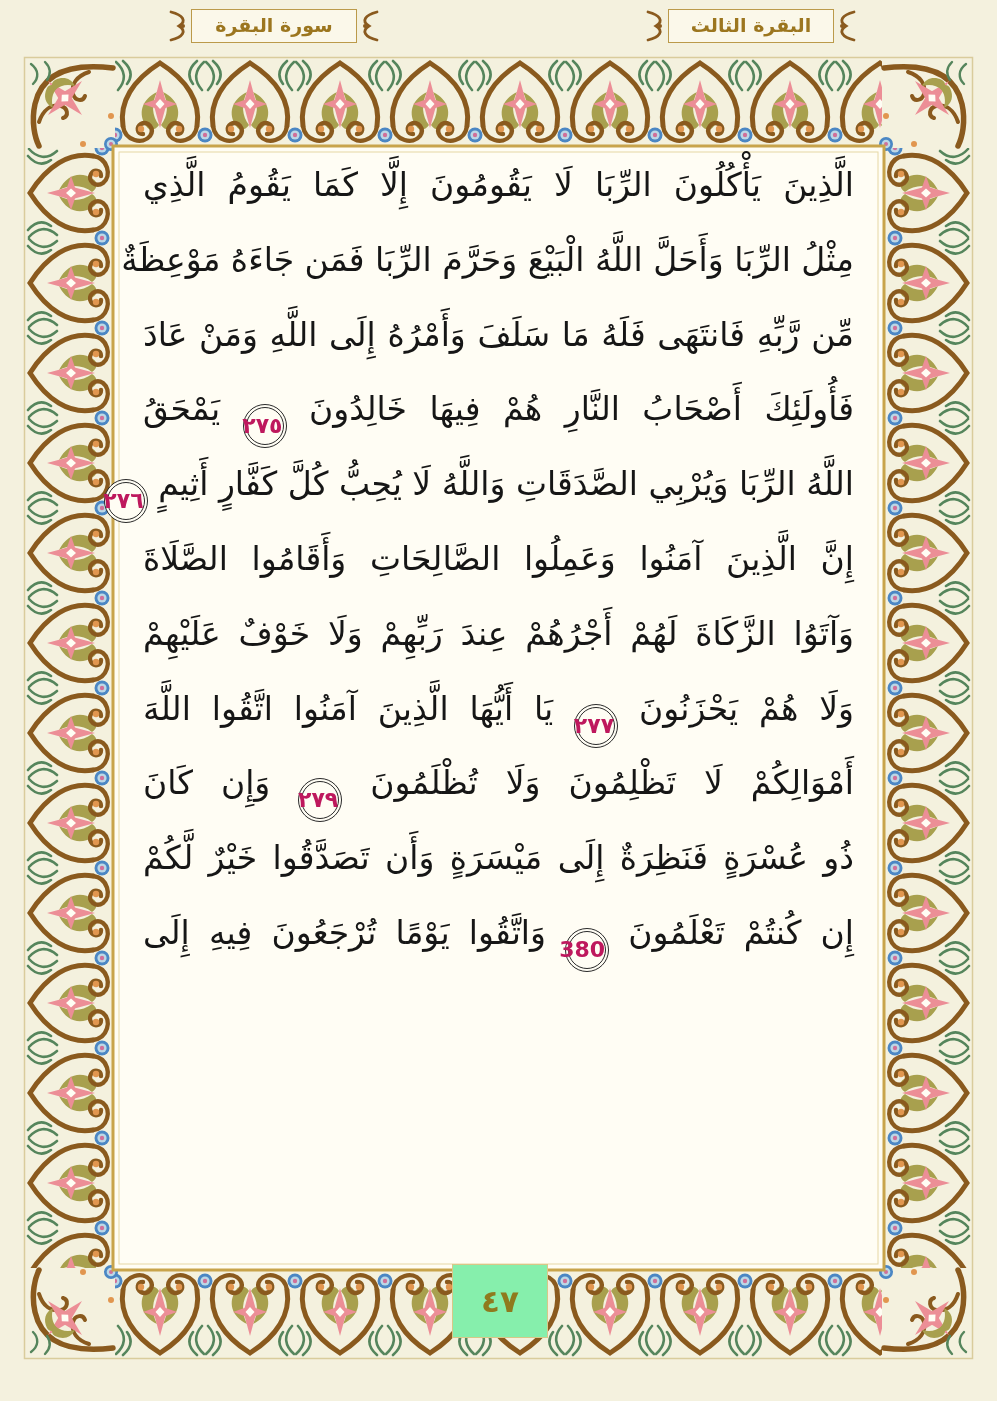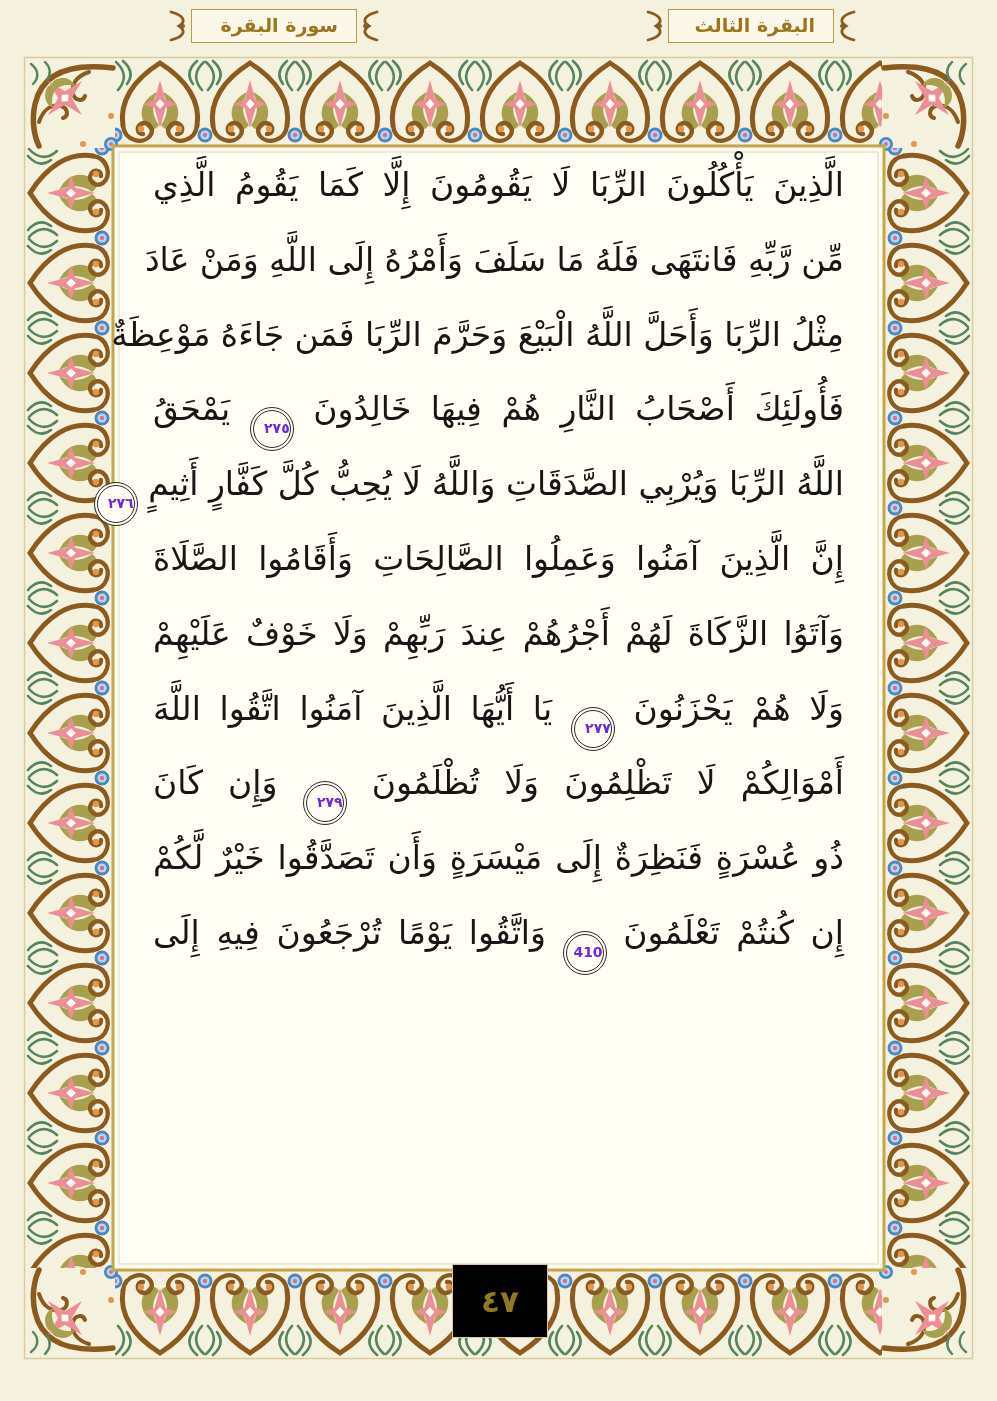--- a/index.html
+++ b/index.html
@@ -14,53 +14,53 @@
   }
   .border-svg{position:absolute;left:0;top:0;z-index:1;}
 
   
   .cartouche{
     position:absolute;top:8px;z-index:3;
     display:flex;align-items:center;gap:1px;direction:rtl;
   }
   .cartouche .box{
     border:1.5px solid #bb9a4a;background:#fbf8ea;
-    padding:4px 18px 6px;min-width:128px;text-align:right;
+    padding:4px 18px 6px;min-width:128px;text-align:center;
     color:#9c761f;font-size:19px;font-weight:bold;line-height:1.2;
   }
   .bracket{width:22px;height:36px;display:block;}
   .bracket.flip{transform:scaleX(-1);}
 
   
   .text-area{
     position:absolute;left:113px;top:146px;z-index:2;
     width:771px;height:1124px;box-sizing:border-box;
-    padding:2px 40px 0;direction:rtl;
+    padding:2px 30px 0;direction:rtl;
   }
   .qline{
     height:74.8px;line-height:74.8px;
     font-size:33px;color:#161616;
     text-align:justify;text-align-last:justify;
     white-space:nowrap;
   }
   .qline span[data-name="ayah-text"]{letter-spacing:0.5px;}
   .ayah-marker{
     display:inline-block;width:44px;height:44px;box-sizing:border-box;
     border:4px double #2a2a2a;border-radius:50%;
     background:#fffdf4;
-    font-size:14px;font-weight:bold;line-height:35px;
+    font-size:22px;font-weight:bold;line-height:35px;
     vertical-align:-13px;
-    color:#6d28d9;
+    color:#be185d;
   }
 
   
   .page-number-box{
     position:absolute;left:452px;top:1264px;z-index:4;
     width:94px;height:72px;
-    background:#000000;border:1px solid #d8c788;
+    background:#86efac;border:1px solid #d8c788;
     display:flex;align-items:center;justify-content:center;
   }
   .page-number-box .num{
     color:#8f7a1e;font-size:31px;font-weight:bold;
   }
 </style>
 </head>
 <body>
 
 <div class="page" data-name="mushaf-page">
@@ -159,30 +159,30 @@
       </svg>
     <div class="box" data-name="surah-name-label">سورة البقرة</div>
     <svg class="bracket" viewBox="0 0 22 34" data-name="cartouche-bracket-icon">
         <use href="#bracket" xlink:href="#bracket"></use>
       </svg>
   </div>
 
   <div class="text-area" data-name="quran-text-area">
     <div data-name="quran-lines">
         <div class="qline" data-name="quran-line"><span data-name="ayah-text">الَّذِينَ يَأْكُلُونَ الرِّبَا لَا يَقُومُونَ إِلَّا كَمَا يَقُومُ الَّذِي</span></div>
+        <div class="qline" data-name="quran-line"><span data-name="ayah-text">مِثْلُ الرِّبَا وَأَحَلَّ اللَّهُ الْبَيْعَ وَحَرَّمَ الرِّبَا فَمَن جَاءَهُ مَوْعِظَةٌ</span></div>
         <div class="qline" data-name="quran-line"><span data-name="ayah-text">مِّن رَّبِّهِ فَانتَهَى فَلَهُ مَا سَلَفَ وَأَمْرُهُ إِلَى اللَّهِ وَمَنْ عَادَ</span></div>
-        <div class="qline" data-name="quran-line"><span data-name="ayah-text">مِثْلُ الرِّبَا وَأَحَلَّ اللَّهُ الْبَيْعَ وَحَرَّمَ الرِّبَا فَمَن جَاءَهُ مَوْعِظَةٌ</span></div>
         <div class="qline" data-name="quran-line"><span data-name="ayah-text">فَأُولَئِكَ أَصْحَابُ النَّارِ هُمْ فِيهَا خَالِدُونَ</span> <span class="ayah-marker" data-name="ayah-marker">٢٧٥</span> <span data-name="ayah-text">يَمْحَقُ</span></div>
         <div class="qline" data-name="quran-line"><span data-name="ayah-text">اللَّهُ الرِّبَا وَيُرْبِي الصَّدَقَاتِ وَاللَّهُ لَا يُحِبُّ كُلَّ كَفَّارٍ أَثِيمٍ</span> <span class="ayah-marker" data-name="ayah-marker">٢٧٦</span></div>
         <div class="qline" data-name="quran-line"><span data-name="ayah-text">إِنَّ الَّذِينَ آمَنُوا وَعَمِلُوا الصَّالِحَاتِ وَأَقَامُوا الصَّلَاةَ</span></div>
         <div class="qline" data-name="quran-line"><span data-name="ayah-text">وَآتَوُا الزَّكَاةَ لَهُمْ أَجْرُهُمْ عِندَ رَبِّهِمْ وَلَا خَوْفٌ عَلَيْهِمْ</span></div>
         <div class="qline" data-name="quran-line"><span data-name="ayah-text">وَلَا هُمْ يَحْزَنُونَ</span> <span class="ayah-marker" data-name="ayah-marker">٢٧٧</span> <span data-name="ayah-text">يَا أَيُّهَا الَّذِينَ آمَنُوا اتَّقُوا اللَّهَ</span></div>
         <div class="qline" data-name="quran-line"><span data-name="ayah-text">أَمْوَالِكُمْ لَا تَظْلِمُونَ وَلَا تُظْلَمُونَ</span> <span class="ayah-marker" data-name="ayah-marker">٢٧٩</span> <span data-name="ayah-text">وَإِن كَانَ</span></div>
         <div class="qline" data-name="quran-line"><span data-name="ayah-text">ذُو عُسْرَةٍ فَنَظِرَةٌ إِلَى مَيْسَرَةٍ وَأَن تَصَدَّقُوا خَيْرٌ لَّكُمْ</span></div>
-        <div class="qline" data-name="quran-line"><span data-name="ayah-text">إِن كُنتُمْ تَعْلَمُونَ</span> <span class="ayah-marker" data-name="ayah-marker">410</span> <span data-name="ayah-text">وَاتَّقُوا يَوْمًا تُرْجَعُونَ فِيهِ إِلَى</span></div>
+        <div class="qline" data-name="quran-line"><span data-name="ayah-text">إِن كُنتُمْ تَعْلَمُونَ</span> <span class="ayah-marker" data-name="ayah-marker">380</span> <span data-name="ayah-text">وَاتَّقُوا يَوْمًا تُرْجَعُونَ فِيهِ إِلَى</span></div>
       </div>
   </div>
 
   <div class="page-number-box" data-name="page-number-box">
     <span class="num" data-name="page-number">٤٧</span>
   </div>
 
 </div>
 
 </body></html>

